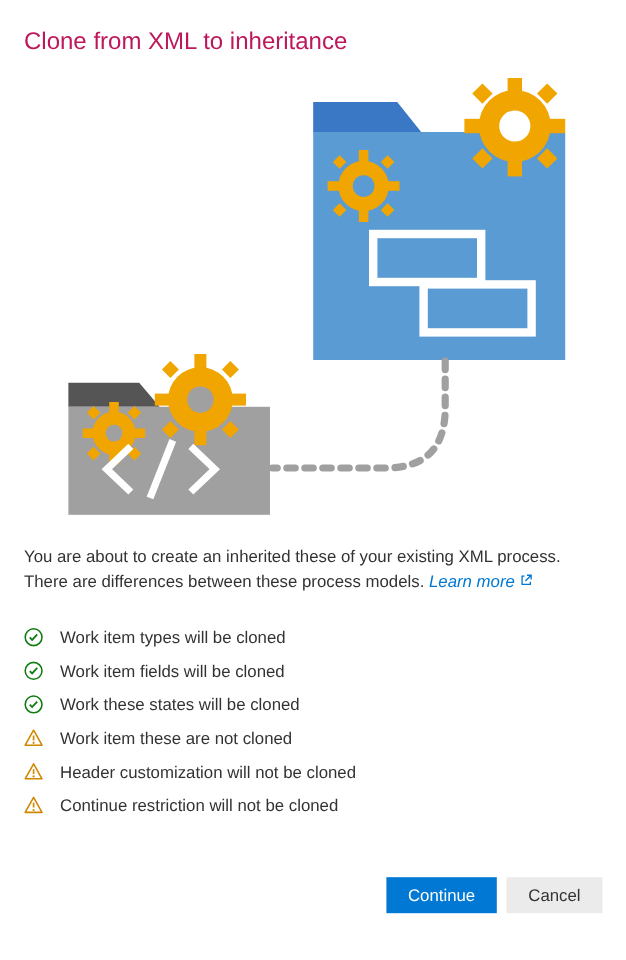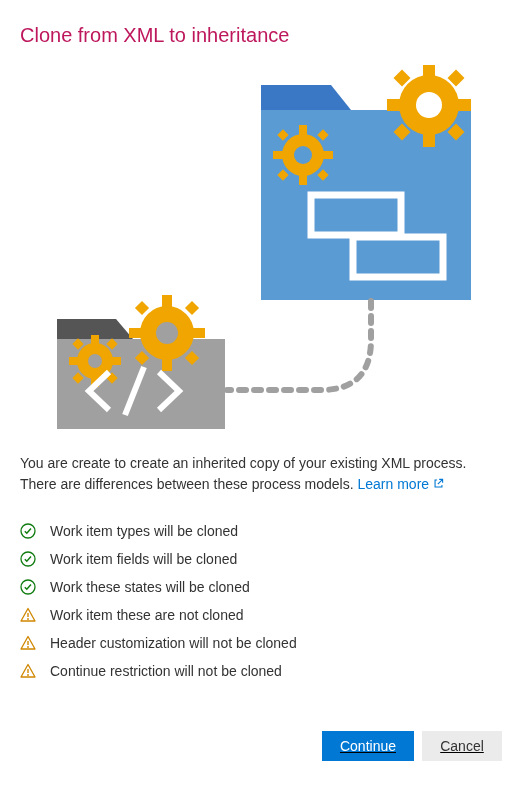--- a/index.html
+++ b/index.html
@@ -26,41 +26,41 @@
     .description {
       font-size: 14px;
       color: #333;
       line-height: 1.5;
       margin-bottom: 22px;
     }
     .learn-more {
       color: #0078d4;
       text-decoration: none;
       cursor: pointer;
+      font-style: italic;
     }
     .ext-icon {
       display: inline-block;
       margin-left: 4px;
       font-size: 12px;
       color: #0078d4;
     }
     .item-list { margin-bottom: 46px; }
     .item-row {
       display: flex;
       align-items: flex-start;
       padding: 6px 0;
       gap: 14px;
     }
     .status-icon { width: 16px; height: 16px; flex-shrink: 0; }
     .item-label { font-size: 14px; color: #333; }
     .button-bar {
       display: flex;
       justify-content: flex-end;
       gap: 8px;
-      text-decoration: underline;
     }
     .btn {
       padding: 7px 18px;
       font-size: 14px;
       border: none;
       cursor: pointer;
       min-width: 80px;
     }
     .btn-primary { background: #0078d4; color: #fff; }
     .btn-secondary { background: #ebebeb; color: #333; text-align: center; }
@@ -151,21 +151,21 @@
     <g stroke="#fff" stroke-width="6" fill="none" stroke-linecap="butt">
       <polyline points="78,307 58,326 78,345"></polyline>
       <polyline points="128,307 148,326 128,345"></polyline>
       <line x1="113" y1="302" x2="94" y2="350"></line>
     </g>
 
     <path d="M 340 236 L 340 275 Q 340 325 290 325 L 196 325" stroke="#a0a0a0" stroke-width="6" fill="none" stroke-dasharray="7,8" stroke-linecap="round"></path>
   </svg>
 
   <p class="description">
-    <span>You are create to create an inherited copy of your existing XML process. There are differences between these process models. </span><a class="learn-more">Learn more</a><span class="ext-icon">
+    <span>You are about to create an inherited these of your existing XML process. There are differences between these process models. </span><a class="learn-more">Learn more</a><span class="ext-icon">
       <svg width="11" height="11" viewBox="0 0 16 16">
           <path fill="none" stroke="#0078d4" stroke-width="1.6" d="M6 3H3v10h10v-3M9 2h5v5M14 2L7 9"></path>
         </svg>
     </span>
   </p>
 
   <div class="item-list">
     <div class="item-row">
       <svg class="status-icon" viewBox="0 0 16 16">
           <circle cx="8" cy="8" r="7" fill="none" stroke="#107c10" stroke-width="1.3"></circle>

